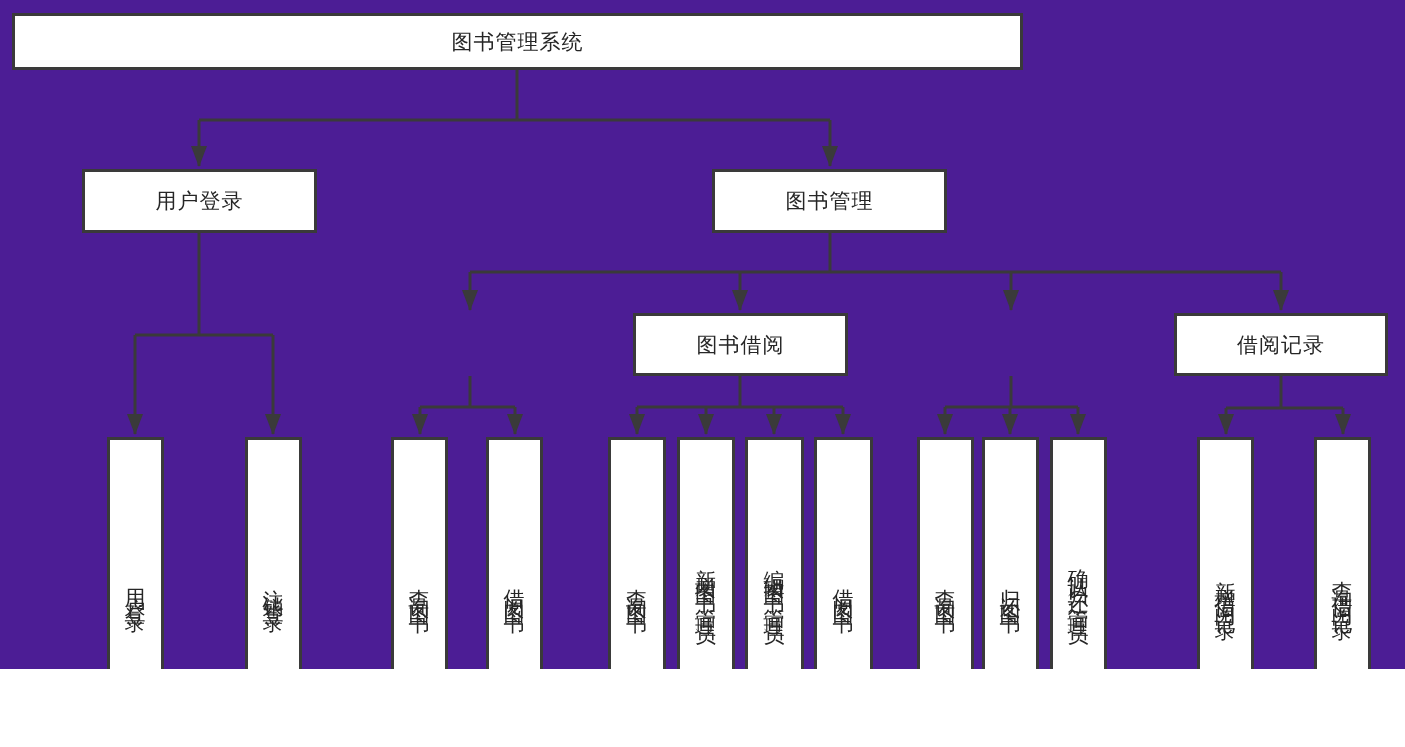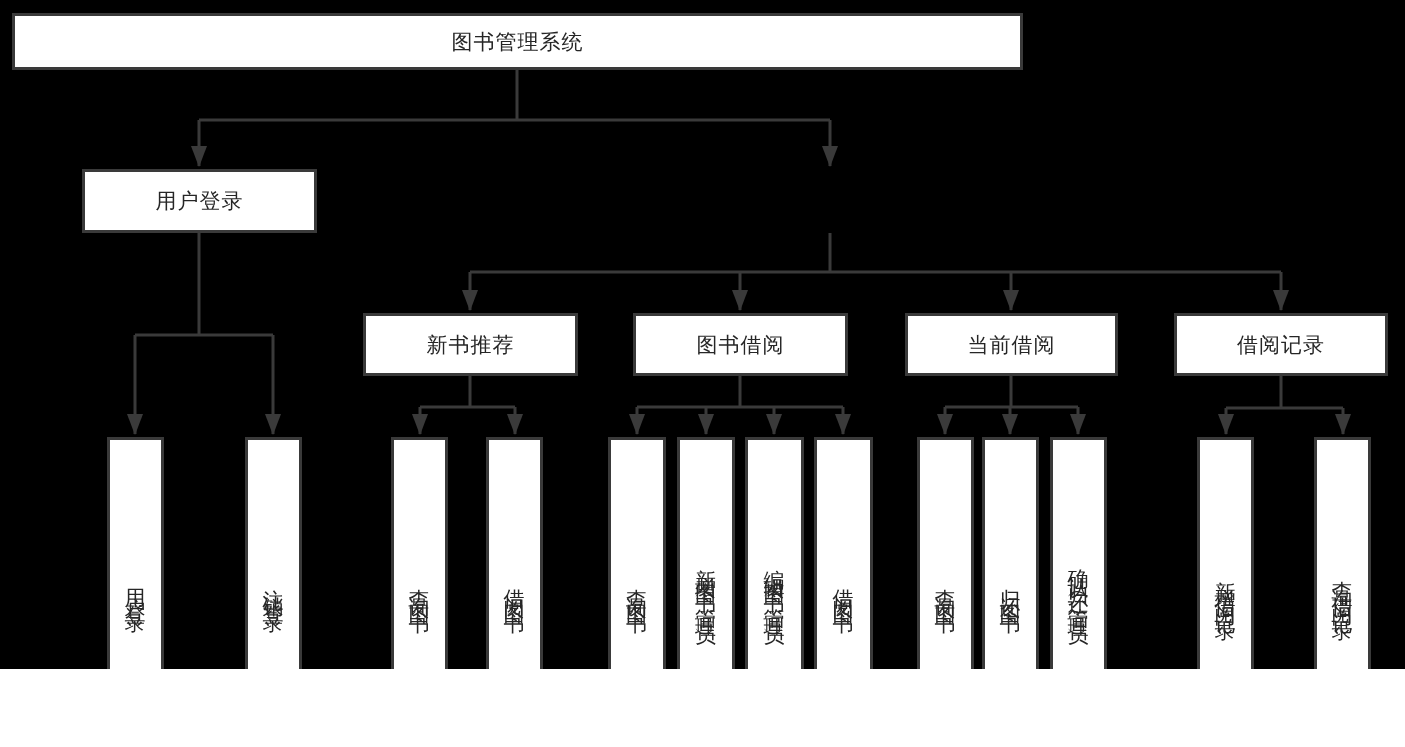--- a/index.html
+++ b/index.html
@@ -1,20 +1,20 @@
 <!DOCTYPE html>
 <html><head>
 <meta charset="utf-8">
 <style>
   html, body { margin: 0; padding: 0; background: #ffffff; }
   .canvas {
     position: relative;
     width: 1405px;
     height: 669px;
-    background: #000000;
+    background: #4c1d95;
     font-family: "Liberation Sans", "DejaVu Sans", sans-serif;
     overflow: hidden;
   }
   .connectors {
     position: absolute;
     left: 0; top: 0;
     width: 1405px; height: 747px;
     z-index: 1;
   }
   .node {
@@ -113,24 +113,23 @@
       <path d="M1281,376 V408"></path>
       <path d="M1226,408 H1343"></path>
       <path d="M1226,408 V434" marker-end="url(#arrow)"></path>
       <path d="M1343,408 V434" marker-end="url(#arrow)"></path>
     </g>
   </svg>
 
   <div class="node" style="left:12px; top:13px; width:1011px; height:57px;">图书管理系统</div>
 
   <div class="node" style="left:82px; top:169px; width:235px; height:64px;">用户登录</div>
+  <div class="node" style="left:712px; top:169px; width:235px; height:64px;">图书管理</div>
 
-  <div class="node" style="left:363px; top:313px; width:215px; height:63px;">新书推荐</div>
   <div class="node" style="left:633px; top:313px; width:215px; height:63px;font-family:Liberation Mono, monospace;">图书借阅</div>
-  <div class="node" style="left:905px; top:313px; width:213px; height:63px;">当前借阅</div>
   <div class="node" style="left:1174px; top:313px; width:214px; height:63px;">借阅记录</div>
 
   <div class="leaf" style="left:107px; width:57px;">
     <span class="vtext">用户登录</span>
   </div>
   <div class="leaf" style="left:245px; width:57px;">
     <span class="vtext">注销登录</span>
   </div>
 
   <div class="leaf" style="left:391px; width:57px;">

